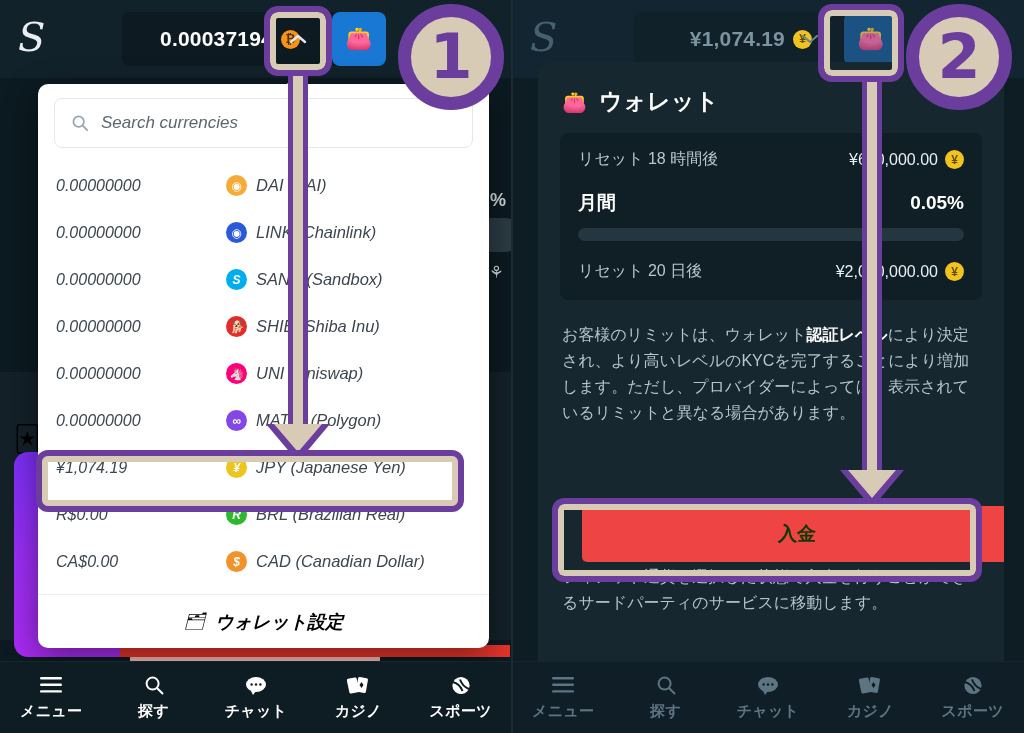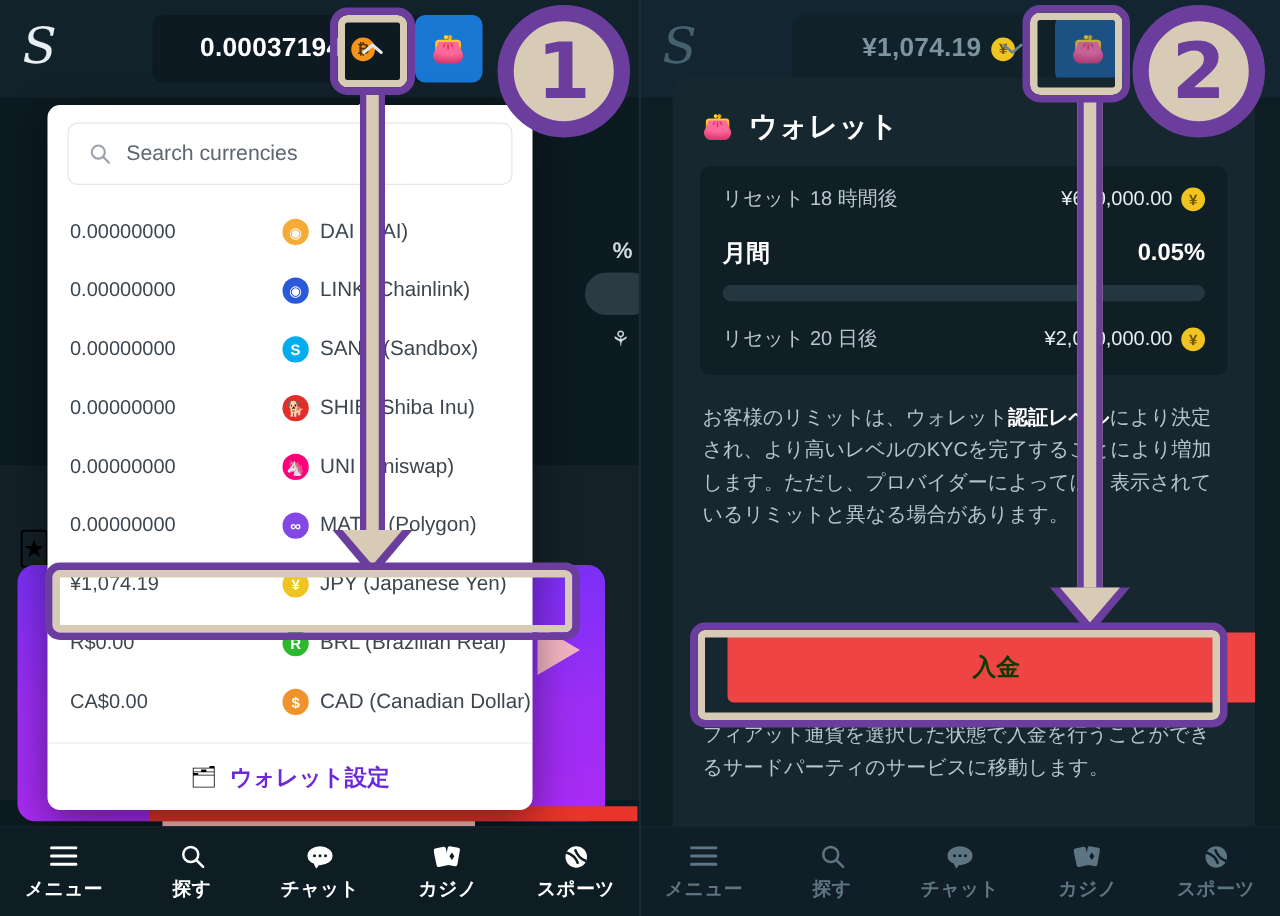--- a/index.html
+++ b/index.html
@@ -123,24 +123,24 @@
   .nav-item { display: flex; flex-direction: column; align-items: center; gap: 6px; width: 94px; }
   .nav-ico { color: #ffffff; height: 22px; display: flex; align-items: center; justify-content: center; }
   .nav-ico svg { display: block; }
   .nav-label { color: #ffffff; font-size: 15px; font-weight: 700; letter-spacing: .3px; }
   .bottom-nav.dim { background: #101f27; }
   .bottom-nav.dim .nav-ico { color: #5d7482; }
   .bottom-nav.dim .nav-label { color: #5d7482; }
 
   
   .dropdown {
-    position: absolute; left: 38px; top: 84px; width: 388px; height: 564px;
+    position: absolute; left: 38px; top: 84px; width: 451px; height: 564px;
     background: #ffffff; border-radius: 10px;
     box-shadow: 0 10px 34px rgba(0,0,0,.45);
-    z-index: 30; overflow: hidden;
+    z-index: 30; overflow: hidden; font-style: italic;
   }
   .dropdown-caret {
     position: absolute; left: 286px; top: 74px;
     width: 0; height: 0;
     border-left: 11px solid transparent;
     border-right: 11px solid transparent;
     border-bottom: 11px solid #ffffff;
     z-index: 31;
   }
   .search-wrap { padding: 14px 16px 10px 16px; }
@@ -165,21 +165,21 @@
     font-size: 12px; font-weight: 700; color: #fff; flex: 0 0 auto;
   }
   .cur-name { color: #3d464e; font-size: 16.5px; font-weight: 500; white-space: nowrap; }
 
   .wallet-settings {
     position: absolute; left: 0; bottom: 0; width: 100%; height: 54px;
     border-top: 1px solid #ebedf0;
     display: flex; align-items: center; justify-content: center; gap: 10px;
   }
   .ws-ico { font-size: 17px; }
-  .ws-label { color: #6d28d9; font-size: 18px; font-weight: 600; }
+  .ws-label { color: #000000; font-size: 18px; font-weight: 600; }
 
   
   .wallet-sheet {
     position: absolute; left: 26px; top: 62px; width: 466px; height: 620px;
     background: #17272f; border-radius: 12px; z-index: 30; overflow: hidden;
   }
   .sheet-head {
     display: flex; align-items: center; gap: 12px;
     padding: 24px 24px 16px 24px;
   }
@@ -210,21 +210,21 @@
   }
   .note b { color: #ffffff; font-weight: 700; }
 
   .deposit-btn {
     position: absolute; left: 44px; top: 444px; width: 430px; height: 56px;
     background: #ef4444; border-radius: 5px;
     display: flex; align-items: center; justify-content: center;
     color: #0a3a00; font-size: 19px; font-weight: 700; z-index: 32;
   }
   .note2 {
-    position: absolute; left: 24px; top: 514px; width: 418px;
+    position: absolute; left: 24px; top: 502px; width: 418px;
     color: #b6c4cc; font-size: 16px; line-height: 1.62;
   }
 
   
   .ann { position: absolute; z-index: 70; pointer-events: none; }
 
   .hl-box {
     border: 6px solid #6b3e9e;
     border-radius: 12px;
     box-shadow: inset 0 0 0 6px #d8cbb6;

